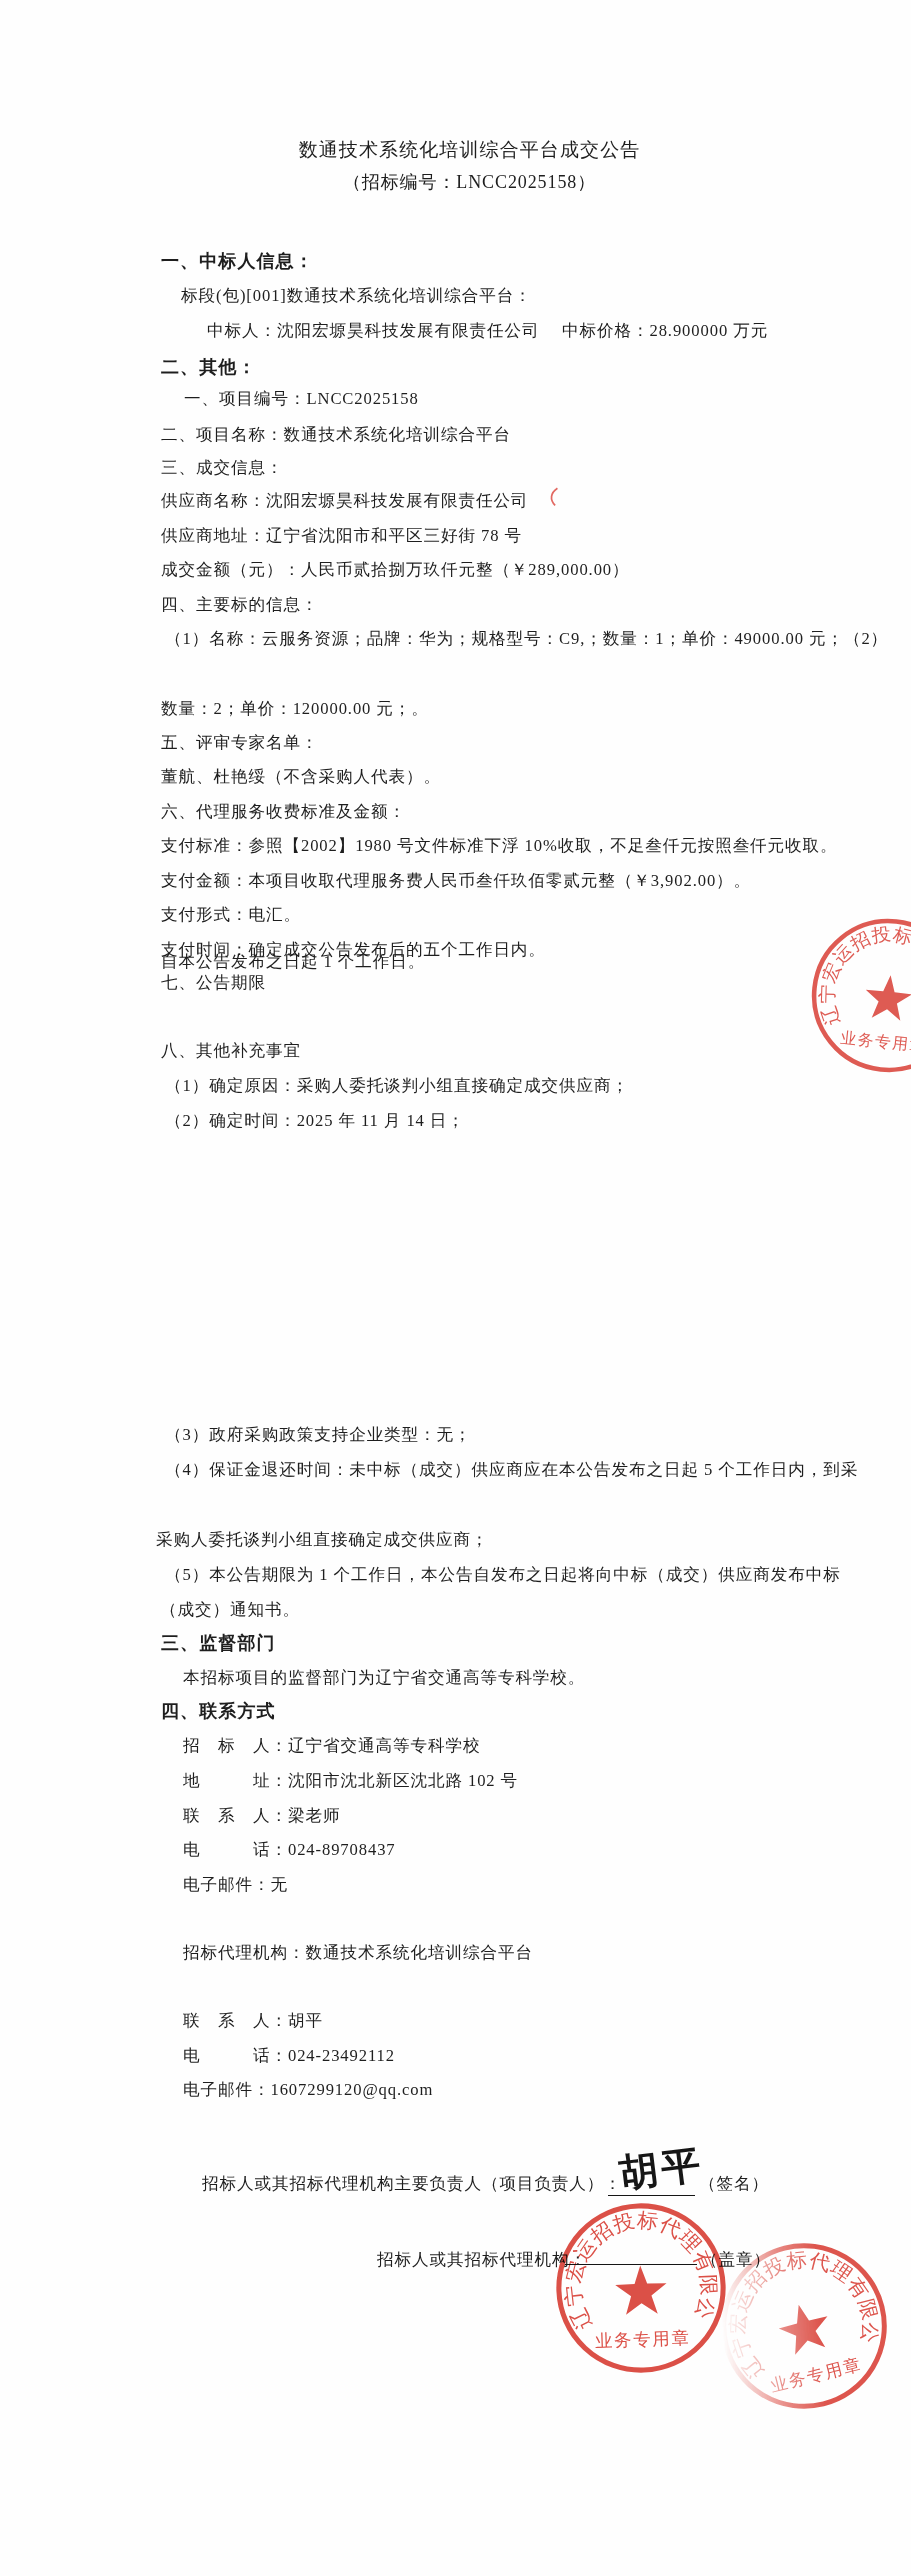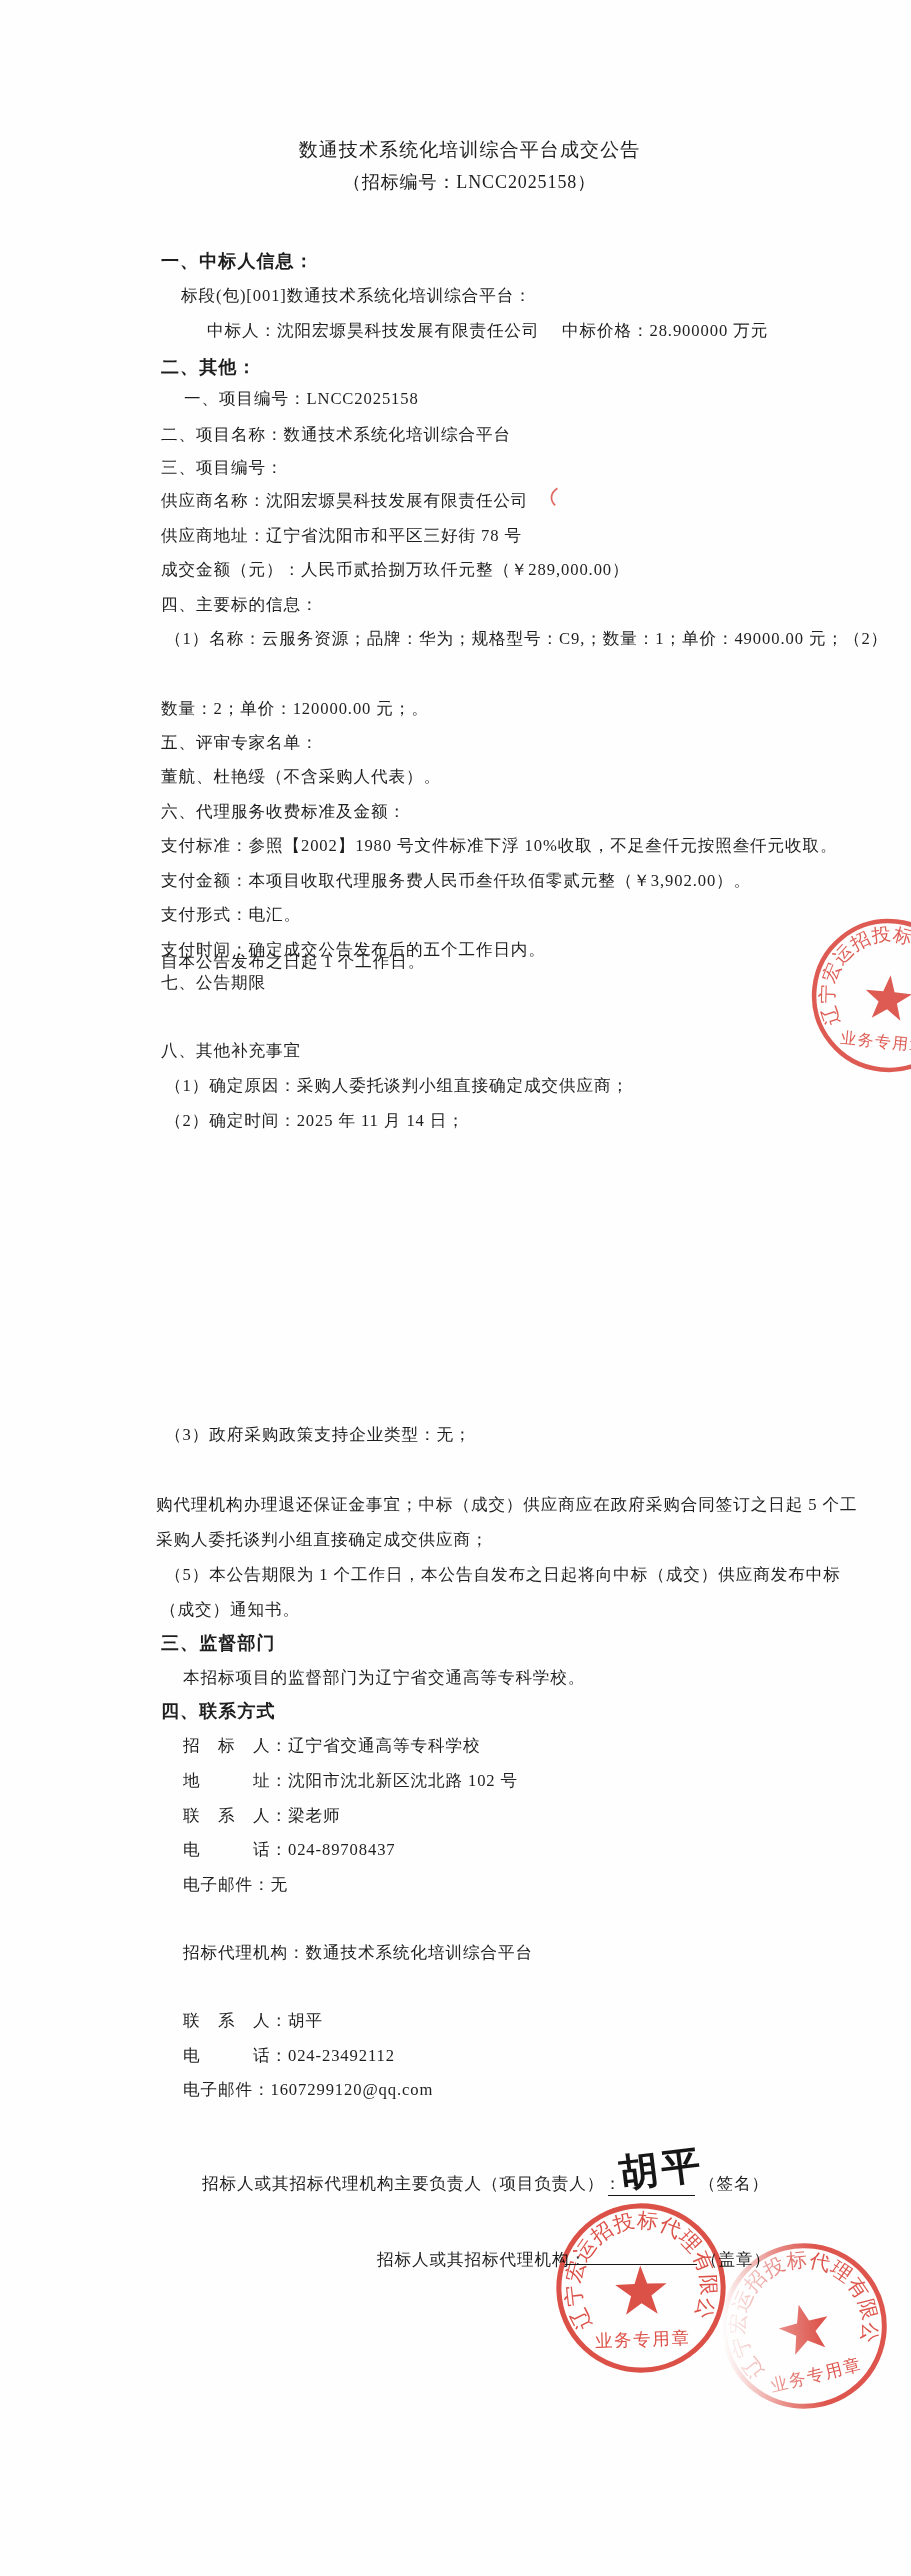--- a/index.html
+++ b/index.html
@@ -65,21 +65,21 @@
 
   <div class="ln hd" style="left:161px;top:251px">一、中标人信息：</div>
   <div class="ln" style="left:181px;top:286px">标段(包)[001]数通技术系统化培训综合平台：</div>
   <div class="ln" style="left:207px;top:321px">中标人：沈阳宏塬昊科技发展有限责任公司</div>
   <div class="ln" style="left:562px;top:321px">中标价格：28.900000 万元</div>
 
   <div class="ln hd" style="left:161px;top:357px">二、其他：</div>
   <div class="ln" style="left:184px;top:389px">一、项目编号：LNCC2025158</div>
   <div class="ln" style="left:161px;top:425px">二、项目名称：数通技术系统化培训综合平台</div>
 
-  <div class="ln" style="left:161px;top:458px">三、项目编号：</div>
+  <div class="ln" style="left:161px;top:458px">三、成交信息：</div>
   <div class="ln" style="left:161px;top:491px">供应商名称：沈阳宏塬昊科技发展有限责任公司</div>
   <div class="ln" style="left:161px;top:526px">供应商地址：辽宁省沈阳市和平区三好街 78 号</div>
   <div class="ln" style="left:161px;top:560px">成交金额（元）：人民币贰拾捌万玖仟元整（￥289,000.00）</div>
 
   <div class="ln" style="left:161px;top:595px">四、主要标的信息：</div>
   <div class="ln" style="left:165px;top:629px">（1）名称：云服务资源；品牌：华为；规格型号：C9,；数量：1；单价：49000.00 元；（2）</div>
   <div class="ln" style="left:161px;top:699px">数量：2；单价：120000.00 元；。</div>
 
   <div class="ln" style="left:161px;top:733px">五、评审专家名单：</div>
   <div class="ln" style="left:161px;top:767px">董航、杜艳绥（不含采购人代表）。</div>
@@ -90,21 +90,21 @@
   <div class="ln" style="left:161px;top:905px">支付形式：电汇。</div>
   <div class="ln" style="left:161px;top:940px">支付时间：确定成交公告发布后的五个工作日内。</div>
 
   <div class="ln" style="left:161px;top:973px">七、公告期限</div>
   <div class="ln" style="left:161px;top:952px">自本公告发布之日起 1 个工作日。</div>
 
   <div class="ln" style="left:161px;top:1041px">八、其他补充事宜</div>
   <div class="ln" style="left:165px;top:1076px">（1）确定原因：采购人委托谈判小组直接确定成交供应商；</div>
   <div class="ln" style="left:165px;top:1111px">（2）确定时间：2025 年 11 月 14 日；</div>
   <div class="ln" style="left:165px;top:1425px">（3）政府采购政策支持企业类型：无；</div>
-  <div class="ln" style="left:156px;top:1495px">购代理机构办理退还保证金事宜；中标（成交）供应商应在政府采购合同签订之日起 5 个工</div>
+  <div class="ln" style="left:165px;top:1460px">（4）保证金退还时间：未中标（成交）供应商应在本公告发布之日起 5 个工作日内，到采</div>
   <div class="ln" style="left:156px;top:1530px">采购人委托谈判小组直接确定成交供应商；</div>
   <div class="ln" style="left:165px;top:1565px">（5）本公告期限为 1 个工作日，本公告自发布之日起将向中标（成交）供应商发布中标</div>
   <div class="ln" style="left:160px;top:1600px">（成交）通知书。</div>
 
   <div class="ln hd" style="left:161px;top:1633px">三、监督部门</div>
   <div class="ln" style="left:183px;top:1668px">本招标项目的监督部门为辽宁省交通高等专科学校。</div>
 
   <div class="ln hd" style="left:161px;top:1701px">四、联系方式</div>
   <div class="ln" style="left:183px;top:1736px">招　标　人：辽宁省交通高等专科学校</div>
   <div class="ln" style="left:183px;top:1771px">地　　　址：沈阳市沈北新区沈北路 102 号</div>

